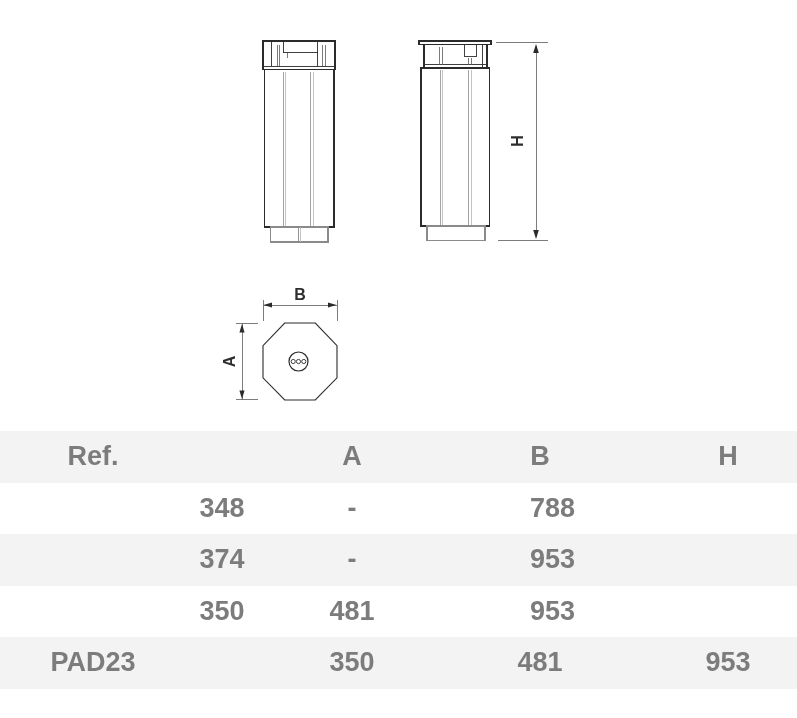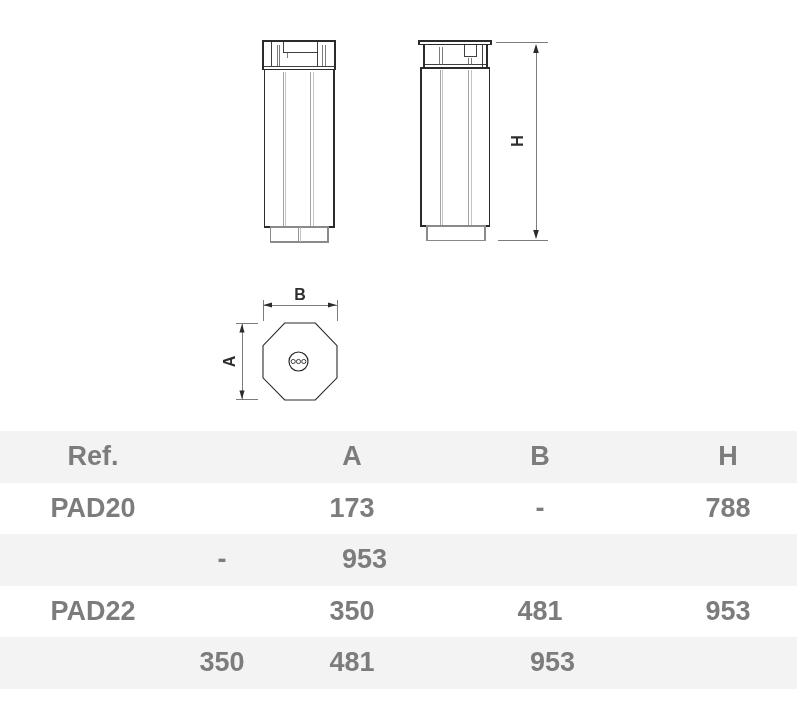--- a/index.html
+++ b/index.html
@@ -150,42 +150,42 @@
 
     <div class="t-row alt">
       <div class="t-cell col-ref">Ref.</div>
       <div class="t-cell"></div>
       <div class="t-cell col-a">A</div>
       <div class="t-cell col-b">B</div>
       <div class="t-cell col-h">H</div>
     </div>
 
     <div class="t-row">
-      <div class="t-cell col-ref">PAD20</div>
       <div class="t-cell"></div>
-      <div class="t-cell col-a">173</div>
+      <div class="t-cell col-a">348</div>
       <div class="t-cell col-b">-</div>
       <div class="t-cell col-h">788</div>
     </div>
 
     <div class="t-row alt">
       <div class="t-cell"></div>
+      <div class="t-cell col-a">374</div>
       <div class="t-cell col-b">-</div>
       <div class="t-cell col-h">953</div>
     </div>
 
     <div class="t-row">
-      <div class="t-cell col-ref">PAD22</div>
       <div class="t-cell"></div>
       <div class="t-cell col-a">350</div>
       <div class="t-cell col-b">481</div>
       <div class="t-cell col-h">953</div>
     </div>
 
     <div class="t-row alt">
+      <div class="t-cell col-ref">PAD23</div>
       <div class="t-cell"></div>
       <div class="t-cell col-a">350</div>
       <div class="t-cell col-b">481</div>
       <div class="t-cell col-h">953</div>
     </div>
 
   </div>
 </div>
 
 </body></html>

